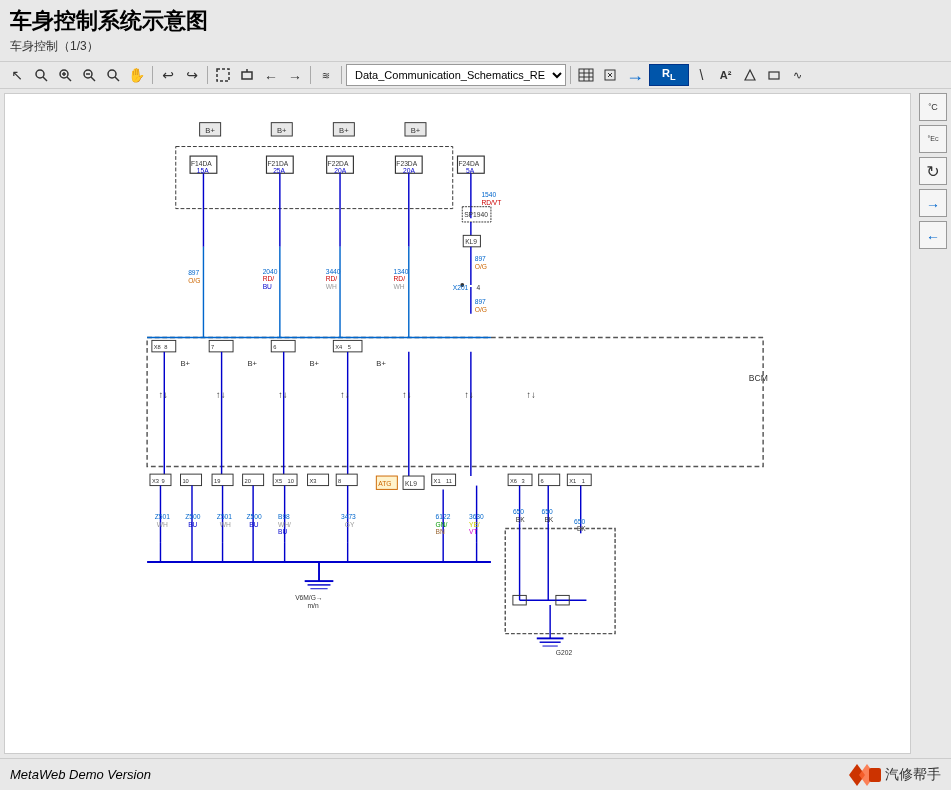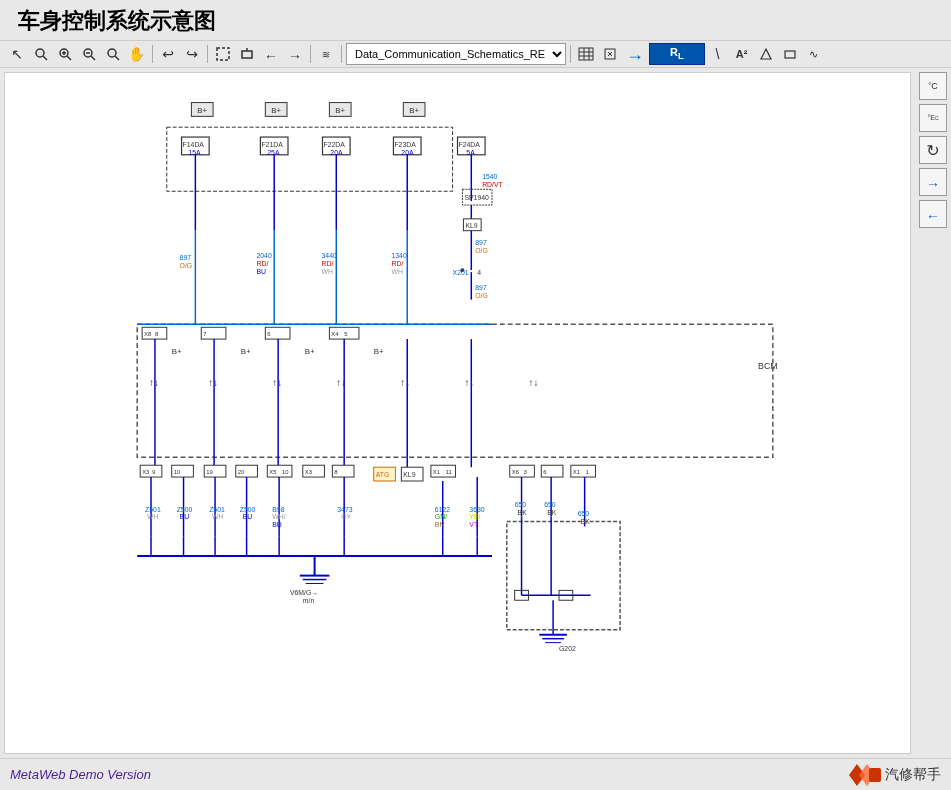--- a/index.html
+++ b/index.html
@@ -15,21 +15,20 @@
       width: 951px;
       height: 790px;
       display: flex;
       flex-direction: column;
       background: #e8e8e8;
     }
 
     .title-bar {
       background: #e8e8e8;
       padding: 6px 10px 2px 10px;
-      margin-left: 8px;
     }
 
     .main-title {
       font-size: 22px;
       font-weight: bold;
       color: #000;
       margin-bottom: 2px;
     }
 
     .subtitle {
@@ -89,21 +88,21 @@
       color: #0066cc;
       cursor: pointer;
       border: 1px solid transparent;
     }
 
     .rl-btn {
       background: #0055aa;
       color: white;
       font-size: 11px;
       font-weight: bold;
-      padding: 2px 20px;
+      padding: 2px 12px;
       border: 1px solid #003388;
       cursor: pointer;
     }
 
     .content-area {
       display: flex;
       flex: 1;
       overflow: hidden;
     }
 
@@ -150,21 +149,21 @@
       border-top: 1px solid #ccc;
       padding: 4px 10px;
       display: flex;
       align-items: center;
       justify-content: space-between;
       height: 32px;
     }
 
     .footer-left {
       font-size: 13px;
-      color: #4c1d95;
+      color: #000000;
       font-style: italic;
     }
 
     .footer-right {
       display: flex;
       align-items: center;
       gap: 4px;
     }
 
     .footer-logo-text {
@@ -172,20 +171,21 @@
       color: #333;
       font-weight: normal;
     }
   </style>
 </head>
 <body>
 
 <div class="app-container">
   <div class="title-bar">
     <div class="main-title">车身控制系统示意图</div>
+    <div class="subtitle">车身控制（1/3）</div>
   </div>
 
   <div class="toolbar">
 
     <div class="toolbar-btn" title="Cursor">↖</div>
     <div class="toolbar-btn" title="Zoom Area">
       <svg width="14" height="14" viewBox="0 0 14 14">
           <circle cx="6" cy="6" r="4" fill="none" stroke="#333" stroke-width="1.5"></circle>
           <line x1="9" y1="9" x2="13" y2="13" stroke="#333" stroke-width="1.5"></line>
         </svg>

